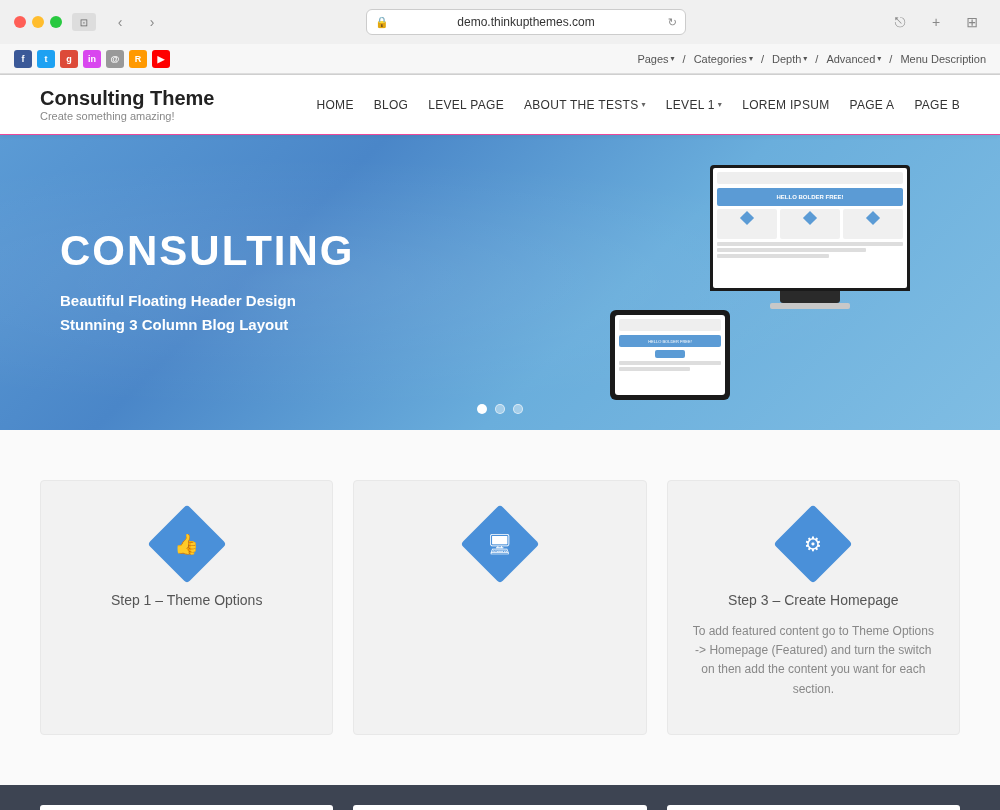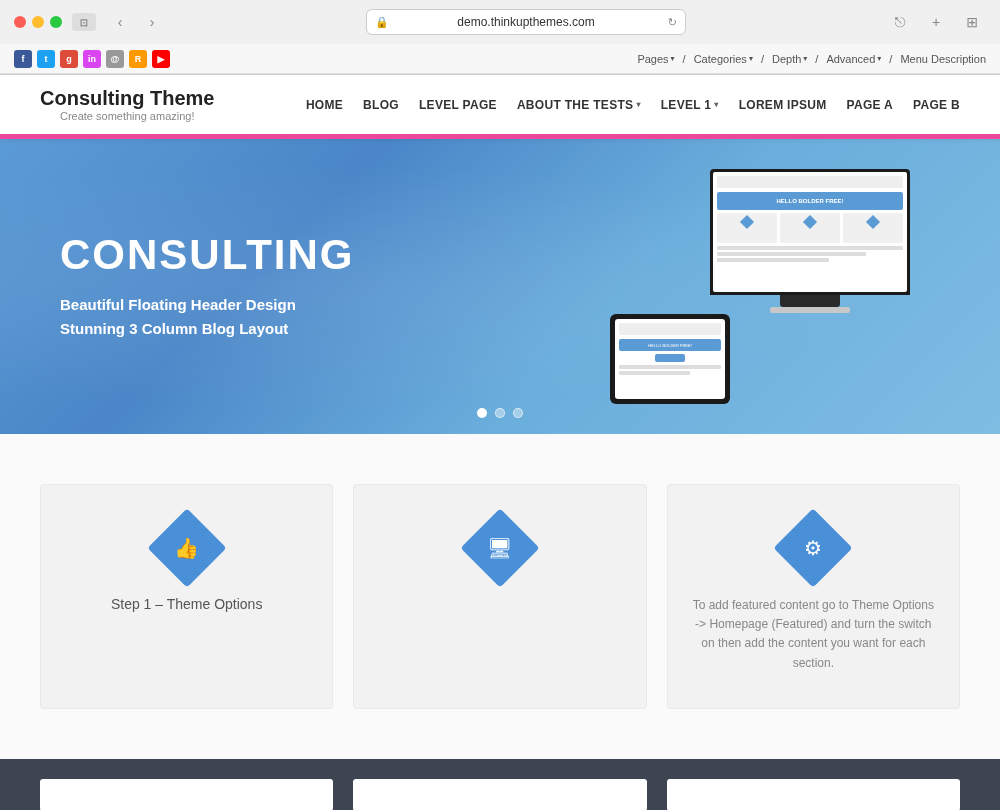--- a/index.html
+++ b/index.html
@@ -49,29 +49,29 @@
     .menu-link .arrow { font-size: 8px; }
 
     
     .website { background: white; }
 
     
     .site-header {
       background: white;
       padding: 12px 40px;
       display: flex; align-items: center; justify-content: space-between;
-      border-bottom: 5px solid #ec4899;
+      border-bottom: 1px solid #ec4899;
       box-shadow: 0 2px 4px rgba(0,0,0,0.05);
       position: relative; z-index: 10;
     }
     .site-logo { }
     .logo-title { font-size: 20px; font-weight: 700; color: #222; }
-    .logo-tagline { font-size: 11px; color: #888; text-align: center; }
+    .logo-tagline { font-size: 11px; color: #888; }
     .site-nav { display: flex; align-items: center; gap: 20px; }
-    .nav-item { font-size: 12px; font-weight: 700; color: #333; cursor: pointer; display: flex; align-items: center; gap: 3px; letter-spacing: 0.3px; }
+    .nav-item { font-size: 12px; font-weight: 400; color: #333; cursor: pointer; display: flex; align-items: center; gap: 3px; letter-spacing: 0.3px; }
     .nav-arrow { font-size: 8px; color: #666; }
 
     
     .hero-slider {
       background: linear-gradient(135deg, #5b9bd5 0%, #4a86c8 30%, #6aaedc 60%, #7fbde3 100%);
       height: 295px;
       position: relative;
       display: flex; align-items: center;
       padding: 30px 60px;
       overflow: hidden;
@@ -341,20 +341,21 @@
     </div>
     <div class="step-card">
       <div class="step-icon">
         <span class="step-icon-inner">🖥</span>
       </div>
     </div>
     <div class="step-card">
       <div class="step-icon">
         <span class="step-icon-inner">⚙</span>
       </div>
+      <div class="step-title">Step 3 – Create Homepage</div>
       <div class="step-desc">To add featured content go to Theme Options -&gt; Homepage (Featured) and turn the switch on then add the content you want for each section.</div>
     </div>
   </div>
 
   <div class="footer-section">
     <div class="footer-card">
       
       
     </div>
     <div class="footer-card">

